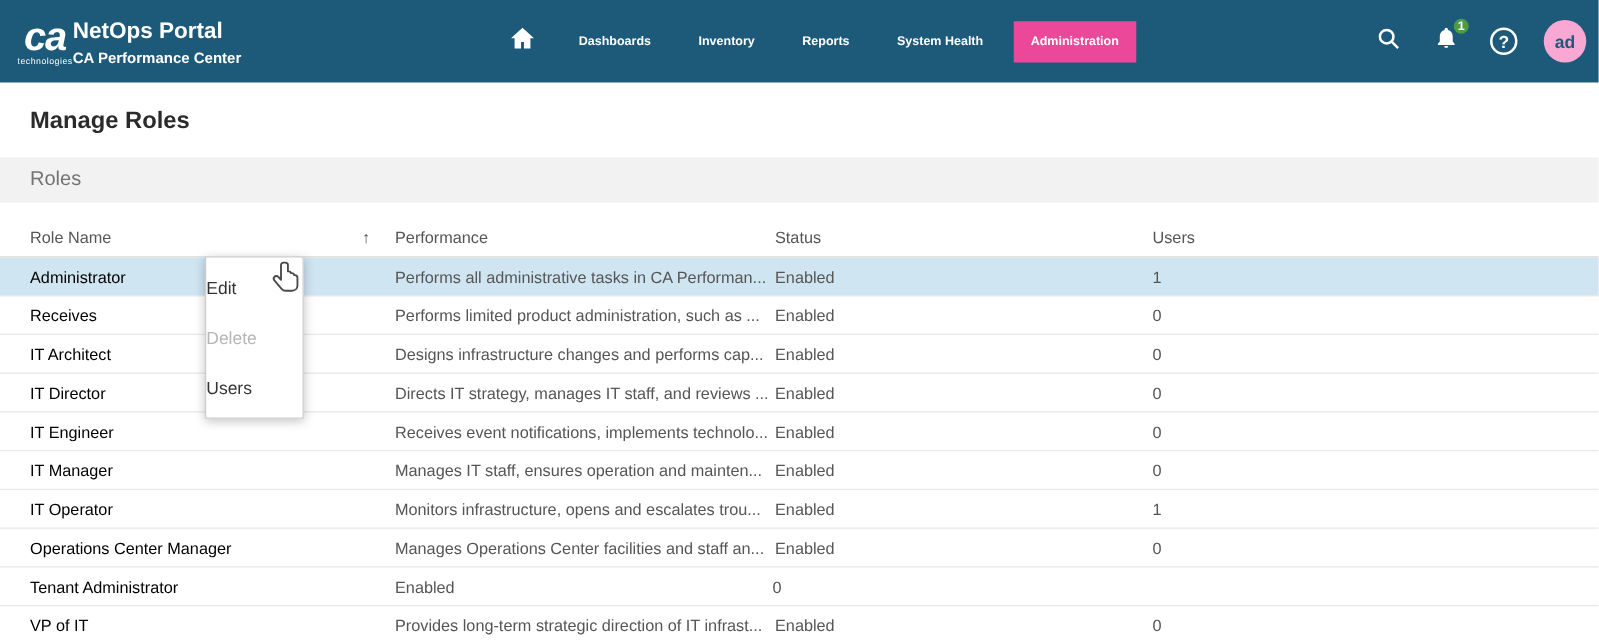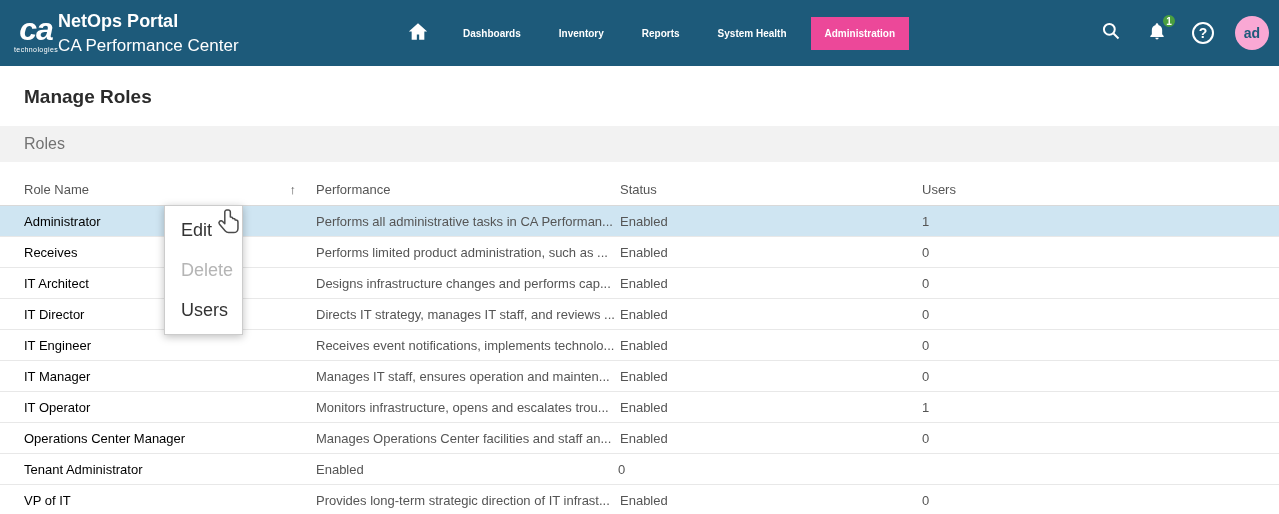--- a/index.html
+++ b/index.html
@@ -7,21 +7,21 @@
     font-family: "Liberation Sans", sans-serif; }
 
   
   .topbar { height: 66px; background: #1d5a7a; display: flex; align-items: center;
     color: #fff; padding: 0 14px; position: relative; }
   .logo { display: flex; flex-direction: column; align-items: center; line-height: 1; }
   .logo .ca { font-size: 32px; font-weight: 800; font-style: italic; letter-spacing: -1px; }
   .logo .tech { font-size: 7px; letter-spacing: .4px; margin-top: 1px; }
   .brandtext { display: flex; flex-direction: column; justify-content: center; gap: 4px; }
   .brandtext .portal { font-size: 18px; font-weight: 700; }
-  .brandtext .app { font-size: 17px; font-weight: 400; }
+  .brandtext .app { font-size: 12px; font-weight: 700; }
 
   .nav-wrap { position: absolute; left: 398px; top: 0; height: 66px; display: flex; align-items: center; }
   .home-btn { width: 40px; height: 40px; display: flex; align-items: center; justify-content: center; cursor: pointer; }
   .main-nav { display: flex; align-items: center; margin-left: 6px; }
   .nav-item { font-size: 10px; font-weight: 700; color: #fff; padding: 11px 14px; margin: 0 5px;
     cursor: pointer; white-space: nowrap; }
   .nav-item.active { background: #ec4899; }
 
   .top-icons { position: absolute; right: 10px; top: 0; height: 66px; display: flex; align-items: center; gap: 18px; }
   .icon-btn { width: 28px; height: 28px; display: flex; align-items: center; justify-content: center;
@@ -49,21 +49,21 @@
   .c-users { flex: 1; }
   .sort-arrow { margin-left: auto; margin-right: 8px; color: #555; font-size: 13px; }
   .trow { display: flex; align-items: center; height: 31px; border-bottom: 1px solid #e8e8e8;
     font-size: 13px; color: #555; cursor: pointer; }
   .trow .c-role { color: #000000; }
   .trow.selected { background: #cfe5f2; }
 
   
   .context-menu { position: absolute; left: 164px; top: 205px; width: 79px; background: #fff;
     border: 1px solid #ccc; box-shadow: 0 2px 8px rgba(0,0,0,.25); z-index: 10; padding: 4px 0; }
-  .menu-item { height: 40px; line-height: 40px; padding-left: 16px; font-size: 18px; color: #333; cursor: pointer; }
+  .menu-item { height: 40px; line-height: 40px; padding-left: 0; font-size: 14px; color: #333; cursor: pointer; }
   .menu-item.disabled { color: #b5b5b5; cursor: default; }
 
   .hand-cursor { position: absolute; left: 216px; top: 208px; z-index: 20; pointer-events: none; }
 </style>
 </head>
 <body>
 
 <div class="topbar">
   <div class="logo">
     <span class="ca">ca</span>

